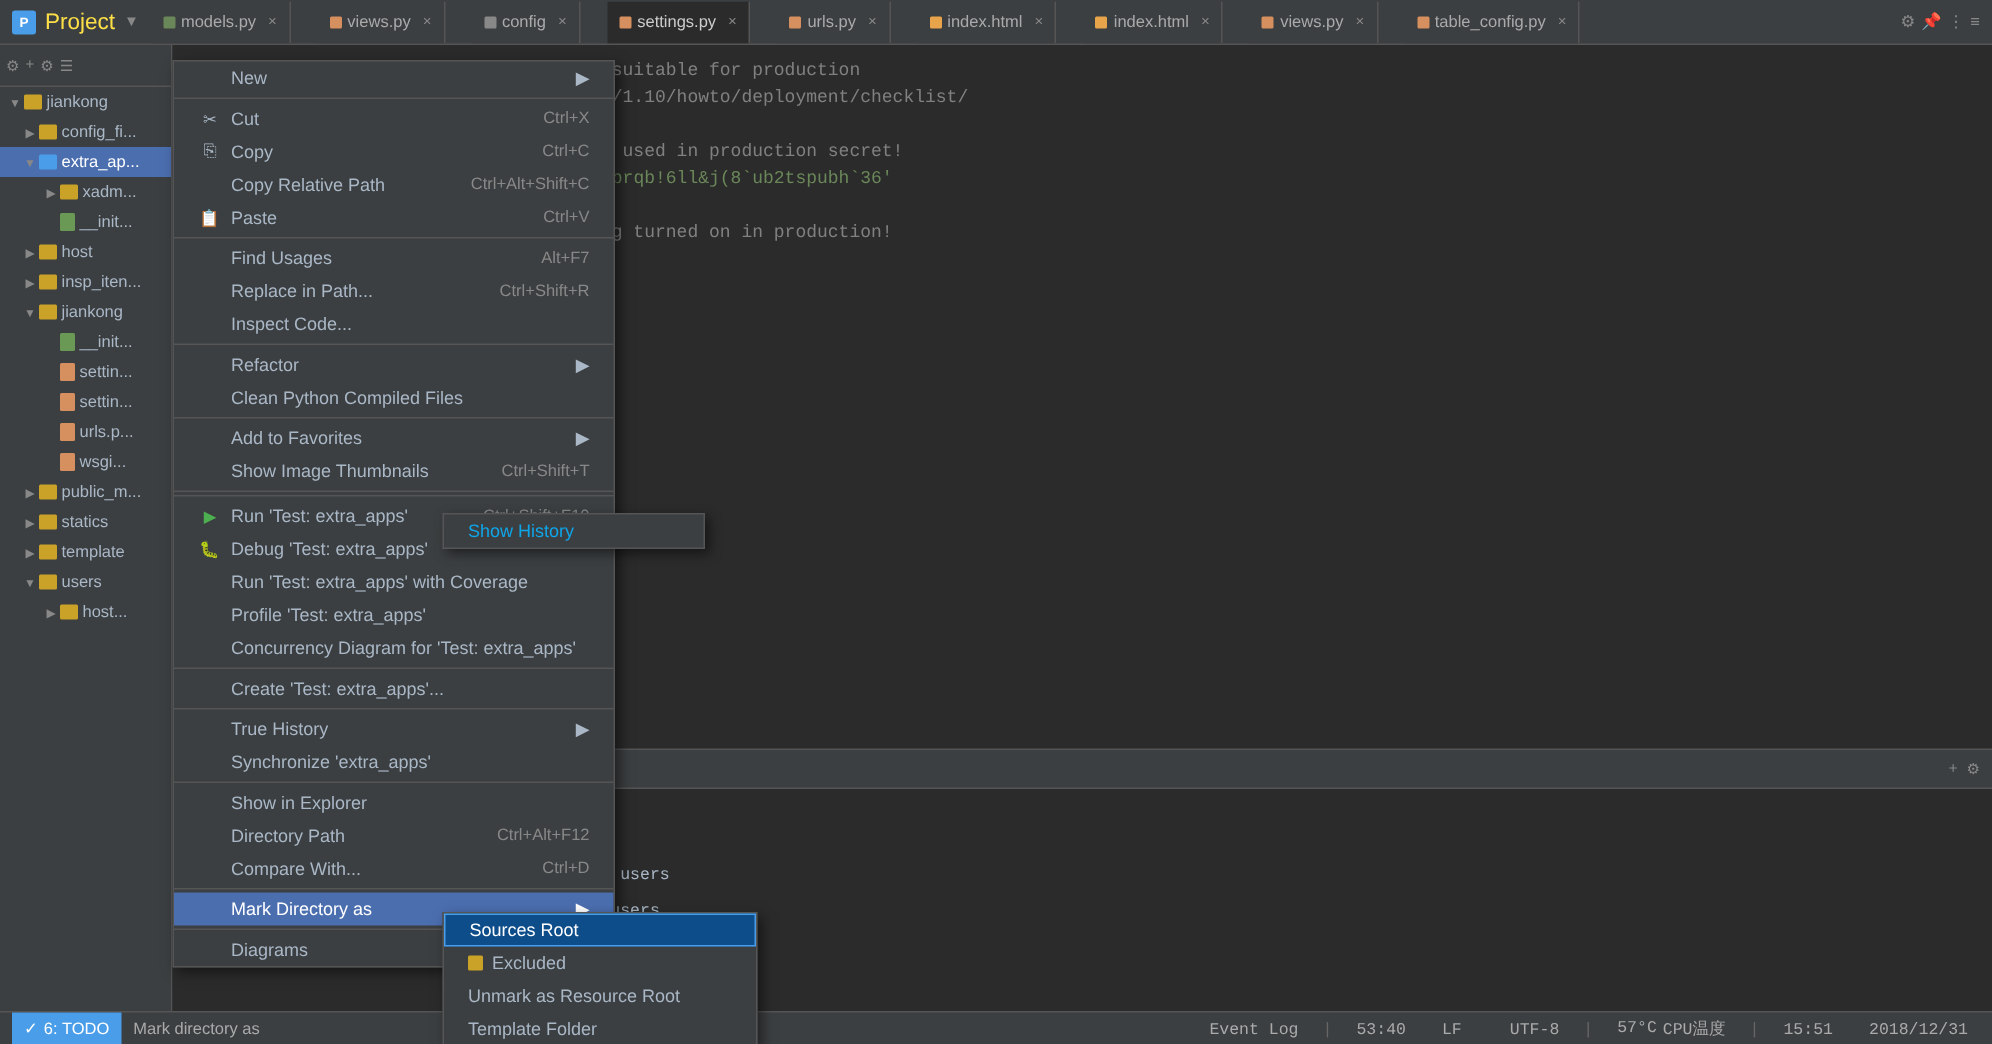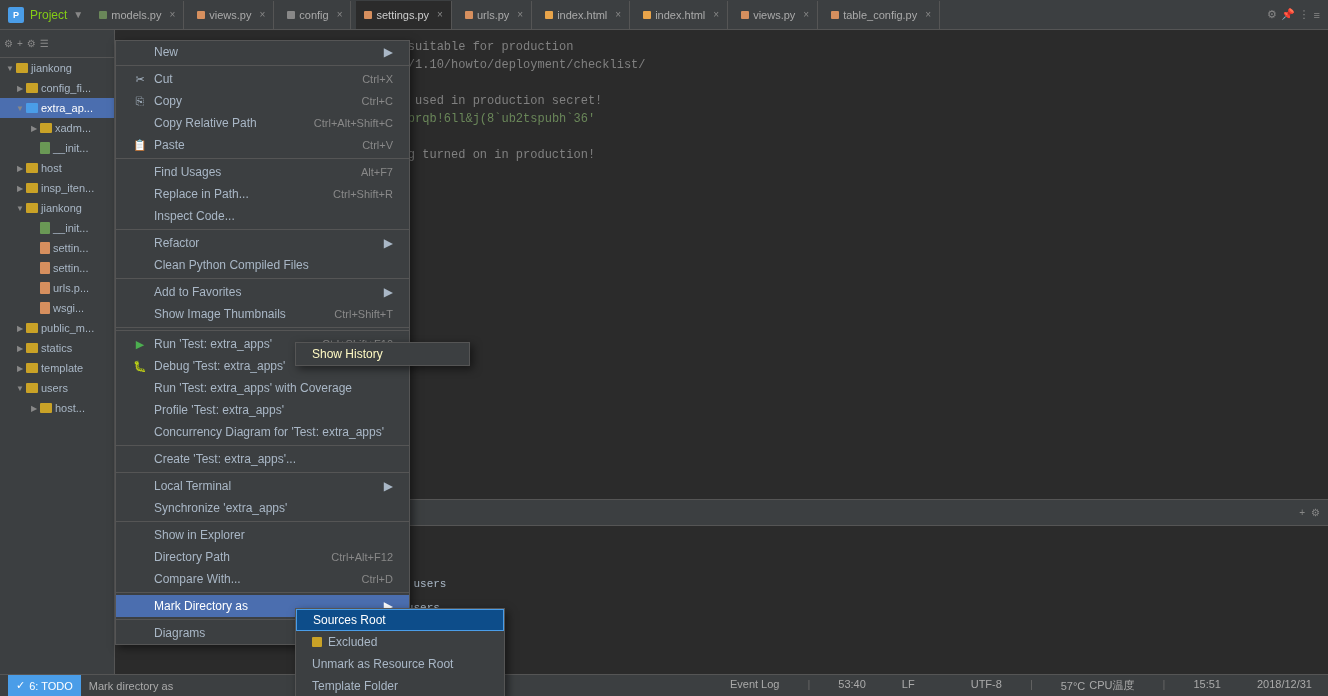--- a/index.html
+++ b/index.html
@@ -2,22 +2,22 @@
 <html><head>
   <meta charset="utf-8">
   <style>
     * { margin: 0; padding: 0; box-sizing: border-box; }
     body { font-family: 'Segoe UI', Arial, sans-serif; font-size: 12px; background: #2b2b2b; color: #a9b7c6; overflow: hidden; width: 1328px; height: 696px; position: relative; }
 
     
     .title-bar { height: 30px; background: #3c3f41; display: flex; align-items: center; padding: 0 8px; gap: 8px; border-bottom: 1px solid #555; }
     .title-bar-left { display: flex; align-items: center; gap: 6px; }
     .project-icon { width: 16px; height: 16px; background: #4a9de8; border-radius: 2px; display: flex; align-items: center; justify-content: center; font-size: 9px; color: white; font-weight: bold; }
-    .title-text { font-size: 12px; color: #84cc16; }
-    .title-bar-tabs { display: flex; flex: 1; gap: 5px; overflow: hidden; }
+    .title-text { font-size: 15px; color: #fde047; }
+    .title-bar-tabs { display: flex; flex: 1; gap: 18px; overflow: hidden; }
     .tab { display: flex; align-items: center; gap: 4px; padding: 0 8px; height: 28px; background: #3c3f41; border-right: 1px solid #555; cursor: pointer; font-size: 11px; color: #aaa; white-space: nowrap; }
     .tab.active { background: #2b2b2b; color: #ccc; }
     .tab-close { font-size: 10px; color: #888; margin-left: 4px; }
 
     
     .main-layout { display: flex; height: calc(696px - 30px); }
 
     
     .sidebar { width: 115px; background: #3c3f41; border-right: 1px solid #555; overflow: hidden; position: relative; }
     .sidebar-toolbar { height: 28px; background: #3c3f41; display: flex; align-items: center; padding: 0 4px; border-bottom: 1px solid #555; }
@@ -35,21 +35,21 @@
     
     .context-menu { position: absolute; left: 115px; top: 40px; width: 295px; background: #3c3f41; border: 1px solid #555; box-shadow: 3px 3px 8px rgba(0,0,0,0.5); z-index: 100; }
     .menu-item { display: flex; align-items: center; padding: 3px 16px; height: 22px; cursor: pointer; font-size: 12px; color: #a9b7c6; position: relative; }
     .menu-item .shortcut { margin-left: auto; font-size: 11px; color: #888; }
     .menu-separator { height: 1px; background: #555; margin: 2px 0; }
     .menu-item-icon { width: 16px; height: 16px; margin-right: 6px; display: flex; align-items: center; justify-content: center; font-size: 11px; }
     .menu-item .submenu-arrow { margin-left: auto; }
 
     
     .submenu-local-history { position: absolute; left: 295px; top: 342px; width: 175px; background: #3c3f41; border: 1px solid #555; box-shadow: 3px 3px 8px rgba(0,0,0,0.5); z-index: 101; }
-    .submenu-local-history .menu-item { color: #fef9c3; }
+    .submenu-local-history .menu-item { color: #0ea5e9; }
 
     
     .submenu-mark-dir { position: absolute; left: 295px; top: 608px; width: 210px; background: #3c3f41; border: 1px solid #555; box-shadow: 3px 3px 8px rgba(0,0,0,0.5); z-index: 101; }
     .submenu-mark-dir .menu-item { color: #a9b7c6; }
     .submenu-mark-dir .menu-item.sources-root { background: #0d4d8a; color: white; border: 1px solid #4a9de8; }
 
     
     .editor-area { flex: 1; background: #2b2b2b; overflow: hidden; position: relative; }
     .editor-content { padding: 8px 12px; font-family: 'Courier New', monospace; font-size: 12px; line-height: 1.5; color: #a9b7c6; overflow: hidden; }
     .code-comment { color: #808080; }
@@ -58,21 +58,21 @@
     
     .terminal-area { position: absolute; bottom: 22px; left: 0; right: 0; height: 175px; background: #2b2b2b; border-top: 1px solid #555; }
     .terminal-header { height: 26px; background: #3c3f41; display: flex; align-items: center; padding: 0 8px; border-bottom: 1px solid #555; }
     .terminal-title { font-size: 11px; color: #aaa; }
     .terminal-content { padding: 4px 8px; font-family: 'Courier New', monospace; font-size: 11px; color: #a9b7c6; }
 
     
     .status-bar { position: absolute; bottom: 0; left: 0; right: 0; height: 22px; background: #3c3f41; display: flex; align-items: center; padding: 0 8px; border-top: 1px solid #555; font-size: 11px; }
     .status-item { padding: 0 8px; color: #aaa; display: flex; align-items: center; gap: 4px; }
     .status-item.todo { background: #4a9de8; color: white; padding: 0 8px; height: 22px; display: flex; align-items: center; }
-    .status-right { margin-left: auto; display: flex; align-items: flex-start; gap: 20px; }
+    .status-right { margin-left: auto; display: flex; align-items: flex-end; gap: 8px; font-family: Liberation Mono, monospace; }
     .status-sep { color: #666; }
 
     
     .menu-item.mark-dir-highlighted { background: #4b6eaf; color: white; }
   </style>
 </head>
 <body>
 
 <div class="title-bar">
   <div class="title-bar-left">
@@ -325,21 +325,21 @@
       <span>Concurrency Diagram for 'Test: extra_apps'</span>
     </div>
     <div class="menu-separator"></div>
     <div class="menu-item">
       <span class="menu-item-icon"></span>
       <span>Create 'Test: extra_apps'...</span>
     </div>
     <div class="menu-separator"></div>
     <div class="menu-item">
       <span class="menu-item-icon"></span>
-      <span>Local Terminal</span>
+      <span>True History</span>
       <span class="submenu-arrow">▶</span>
     </div>
     <div class="menu-item">
       <span class="menu-item-icon"></span>
       <span>Synchronize 'extra_apps'</span>
     </div>
     <div class="menu-separator"></div>
     <div class="menu-item">
       <span class="menu-item-icon"></span>
       <span>Show in Explorer</span>

